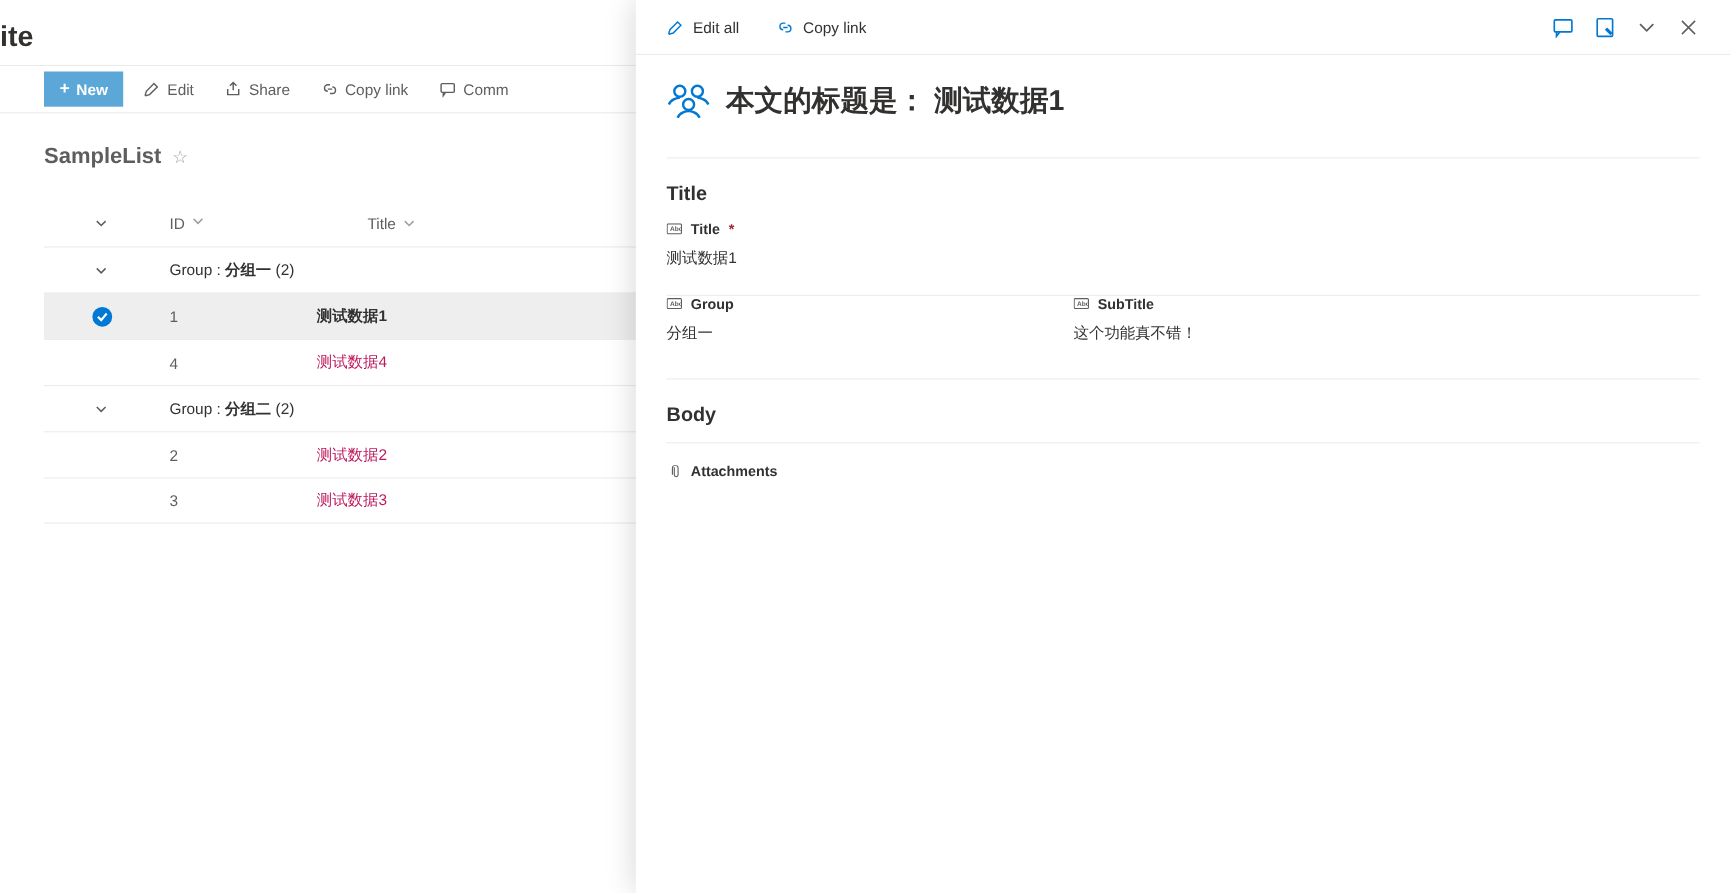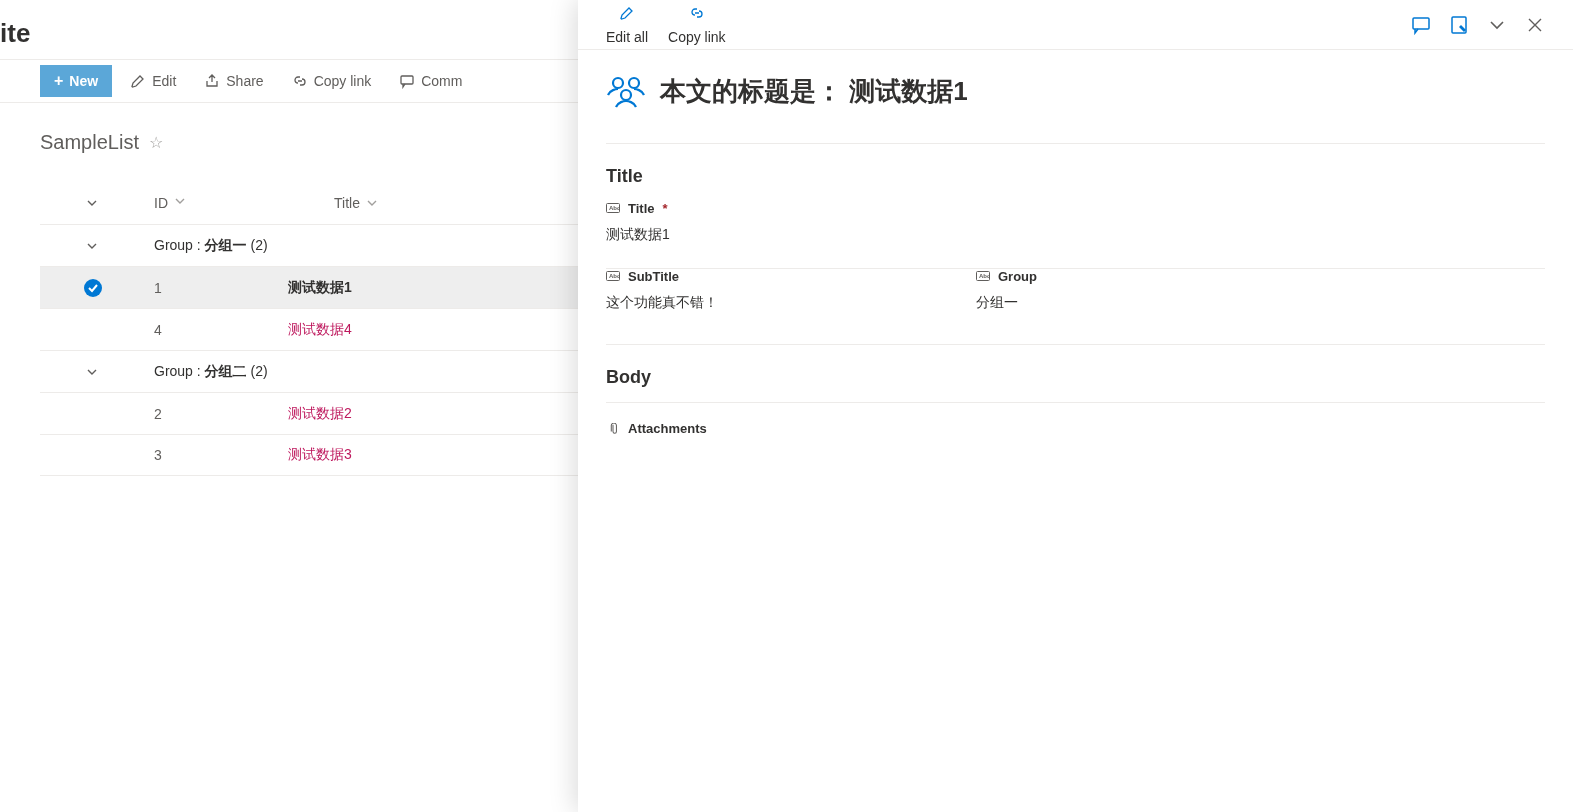--- a/index.html
+++ b/index.html
@@ -54,21 +54,21 @@
 .toolbar-cmd svg, .toolbar-cmd .ic { width: 16px; height: 16px; }
 .list-area { padding: 28px 0 0 40px; }
 .list-title-row {
   display: flex;
   align-items: center;
   gap: 10px;
   margin-bottom: 28px;
 }
 .list-title {
   font-size: 20px;
-  font-weight: 400;
+  font-weight: 700;
   color: #605e5c;
 }
 .star { color: #a19f9d; font-size: 16px; cursor: pointer; }
 .header-row {
   display: flex;
   align-items: center;
   height: 42px;
   color: #605e5c;
   font-size: 14px;
 }
@@ -126,22 +126,21 @@
   padding: 0 28px;
   border-bottom: 1px solid #edebe9;
 }
 .panel-cmd {
   display: flex;
   align-items: center;
   gap: 8px;
   color: #323130;
   font-size: 14px;
   cursor: pointer;
-  margin-right: 20px;
-  flex-direction: column;
+  margin-right: 34px;
 }
 .panel-cmd svg { width:16px; height:16px; color:#0078d4; }
 .panel-top-right {
   margin-left: auto;
   display: flex;
   align-items: center;
   gap: 18px;
 }
 .panel-top-right .ic-btn {
   width: 20px; height: 20px; display:flex; align-items:center; justify-content:center;
@@ -375,33 +374,33 @@
     </div>
     <div class="divider"></div>
 
     <div class="details-grid">
       <div>
         <div class="field-label">
           <svg class="tiny-ic" viewBox="0 0 14 12" fill="none" stroke="#605e5c" stroke-width="1">
               <rect x="0.5" y="0.5" width="13" height="9" rx="1"></rect>
               <text x="3" y="7" font-size="6" fill="#605e5c" stroke="none">Abc</text>
             </svg>
-          <span>SubTitle</span>
+          <span>Group</span>
         </div>
-        <div class="field-value">这个功能真不错！</div>
+        <div class="field-value">分组一</div>
       </div>
       <div>
         <div class="field-label">
           <svg class="tiny-ic" viewBox="0 0 14 12" fill="none" stroke="#605e5c" stroke-width="1">
               <rect x="0.5" y="0.5" width="13" height="9" rx="1"></rect>
               <text x="3" y="7" font-size="6" fill="#605e5c" stroke="none">Abc</text>
             </svg>
-          <span>Group</span>
+          <span>SubTitle</span>
         </div>
-        <div class="field-value">分组一</div>
+        <div class="field-value">这个功能真不错！</div>
       </div>
     </div>
     <div class="divider"></div>
 
     <div class="section-head">Body</div>
     <div class="field-row">
     </div>
     <div class="divider"></div>
 
     <div style="height:18px"></div>

